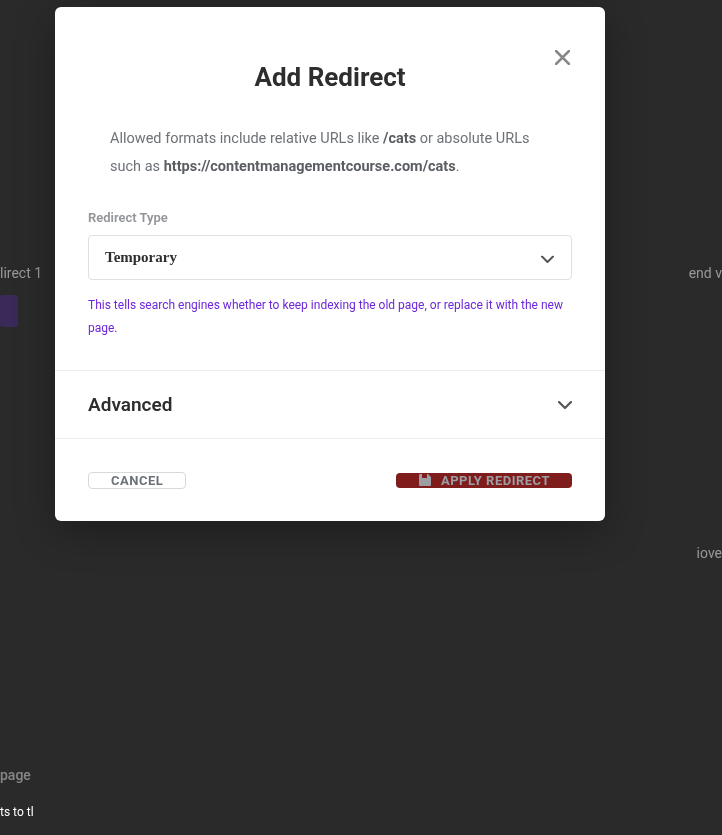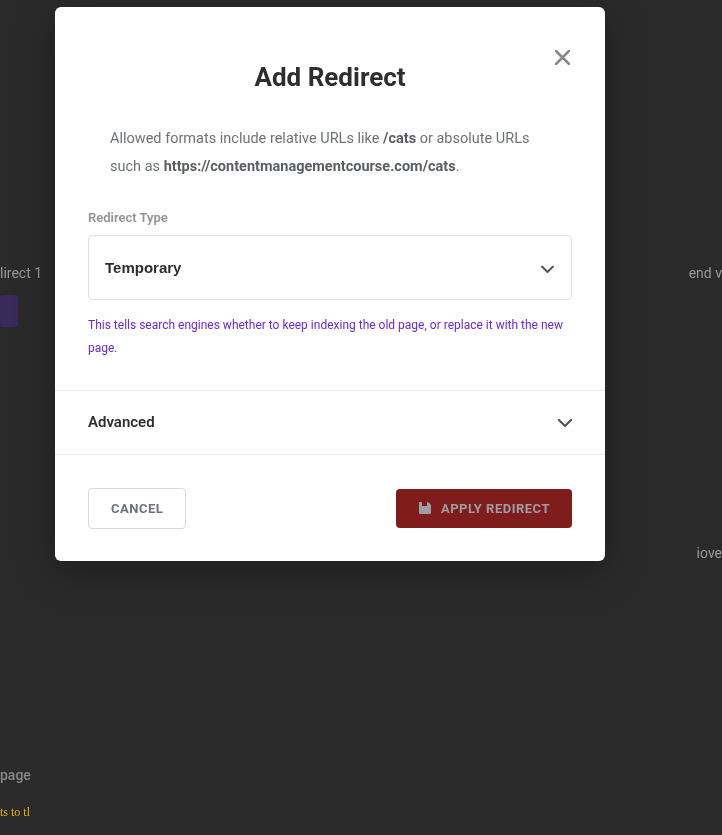--- a/index.html
+++ b/index.html
@@ -15,21 +15,21 @@
       position: absolute;
       top: 0; left: 0; right: 0; bottom: 0;
       color: #555;
       font-size: 14px;
     }
     .bg-text-1 { position: absolute; top: 265px; left: 0; color: #999; }
     .bg-text-2 { position: absolute; top: 265px; right: 0; color: #999; }
     .bg-purple-box { position: absolute; top: 295px; left: 0; width: 18px; height: 32px; background: #3a2a5a; border-radius: 3px; }
     .bg-text-3 { position: absolute; top: 545px; right: 0; color: #999; padding-left: 18px; }
     .bg-text-4 { position: absolute; top: 767px; left: 0; color: #888; font-weight: 500; }
-    .bg-text-5 { position: absolute; top: 805px; left: 0; color: #eab308; font-size: 12px; font-family: Liberation Serif, serif; }
+    .bg-text-5 { position: absolute; top: 805px; left: 0; color: #ffffff; font-size: 12px; }
 
     .modal {
       position: absolute;
       top: 7px;
       left: 55px;
       width: 550px;
       background: #fff;
       border-radius: 6px;
       box-shadow: 0 10px 40px rgba(0,0,0,0.3);
       display: flex;
@@ -90,30 +90,30 @@
       border: 1px solid #e0e0e0;
       border-radius: 4px;
       font-size: 15px;
       color: #333;
       font-family: inherit;
     }
     .text-input::placeholder { color: #a9abb0; }
     .select-wrap { position: relative; }
     .select-input {
       width: 100%;
-      padding: 23px 16px;
+      padding: 13px 16px;
       border: 1px solid #e0e0e0;
       border-radius: 4px;
       font-size: 15px;
       color: #2e2e2e;
       font-weight: 600;
       background: #fff;
       appearance: none;
       cursor: pointer;
-      font-family: Liberation Sans, sans-serif;
+      font-family: Liberation Serif, serif;
     }
     .select-chevron {
       position: absolute;
       right: 18px;
       top: 50%;
       transform: translateY(-50%);
       pointer-events: none;
       color: #555;
     }
     .help-sub {
@@ -127,34 +127,34 @@
       border-top: 1px solid #ececec;
       border-bottom: 1px solid #ececec;
       padding: 22px 33px;
       display: flex;
       justify-content: space-between;
       align-items: center;
       cursor: pointer;
       margin-top: 5px;
     }
     .advanced-label {
-      font-size: 15px;
+      font-size: 19px;
       font-weight: 600;
       color: #2e2e2e;
     }
     .advanced-chevron { color: #555; }
 
     .modal-footer {
       padding: 33px 33px 32px 33px;
       display: flex;
       justify-content: space-between;
       align-items: center;
     }
     .btn {
-      padding: 12px 22px;
+      padding: 0 22px;
       border-radius: 4px;
       font-size: 13px;
       font-weight: 700;
       letter-spacing: 0.5px;
       cursor: pointer;
       display: inline-flex;
       align-items: center;
       gap: 9px;
       font-family: inherit;
     }

